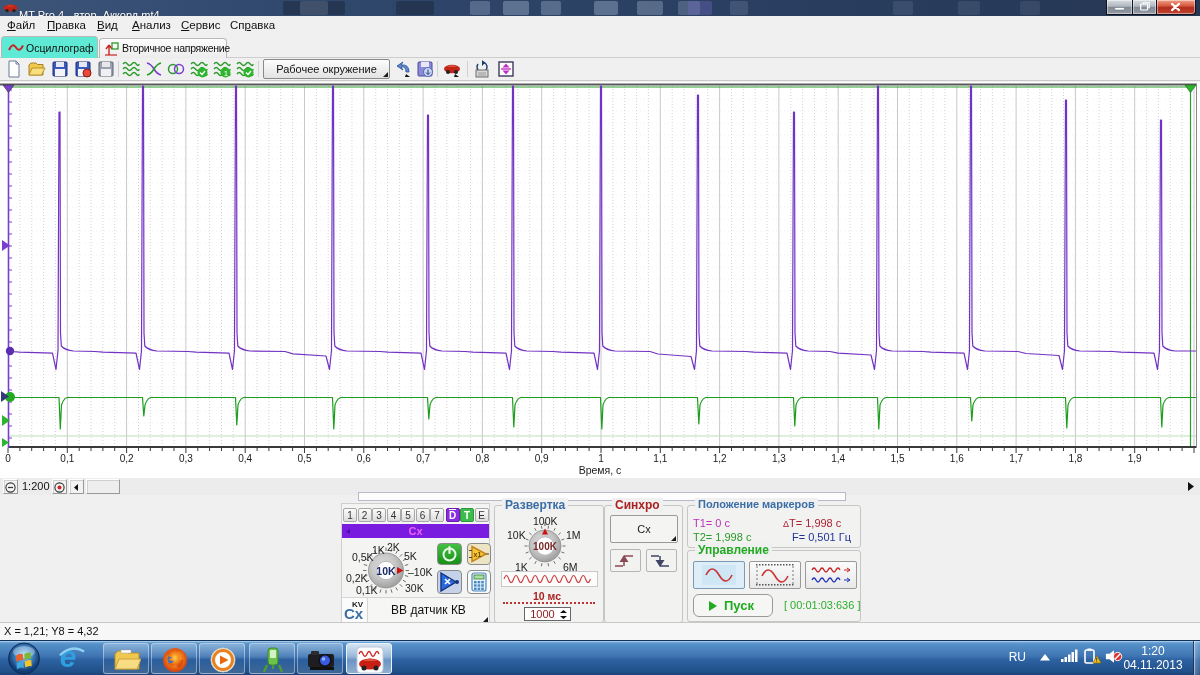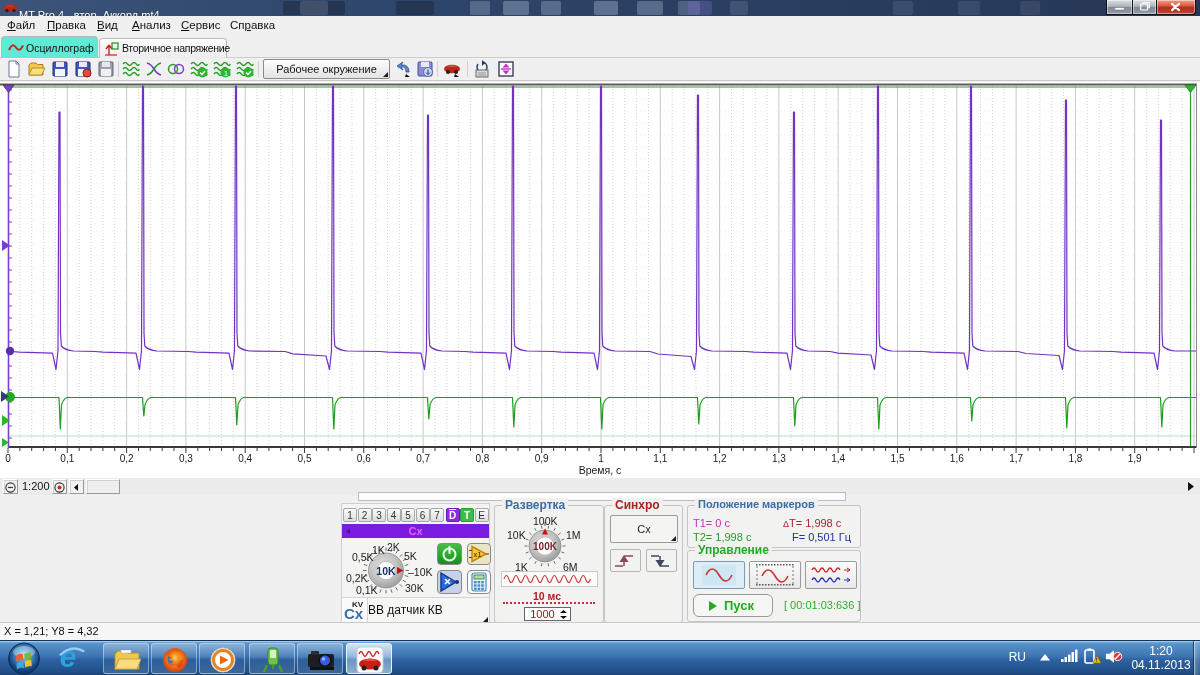--- a/index.html
+++ b/index.html
@@ -40,21 +40,21 @@
 
 .panel{position:absolute;border:1px solid #c6c6c6;border-radius:3px;background:#f2f2f1}
 .legend{position:absolute;top:-8px;left:7px;background:#f0f0f0;padding:0 3px;font-size:12px;font-weight:bold}
 
 #chpanel{left:341px;top:503px;width:149px;height:119px;background:#f4f4f3;border:1px solid #cfcfcf}
 .chb{position:absolute;top:4px;width:14px;height:14px;border:1px solid #a8a8a8;border-radius:2px;background:linear-gradient(#fcfcfc,#dcdcdc);font-size:10px;text-align:center;line-height:13px;color:#333}
 #cxbar{position:absolute;left:0;top:20px;width:147px;height:14px;background:#7a1ce0;color:#f060ff;font-weight:bold;font-size:11px;text-align:center;line-height:14px}
 .klabel{position:absolute;font-size:10.5px;color:#222;white-space:nowrap}
 .pbtn{position:absolute;border-radius:4px;border:1px solid #8a8a8a}
 #cxlogo{position:absolute;left:0;top:93px;width:25px;height:26px;background:#fbfbfb;border-top:1px solid #d5d5d5}
-#chdrop{position:absolute;left:25px;top:93px;width:122px;height:26px;background:#f6f6f5;border-top:1px solid #d5d5d5;border-left:1px solid #d5d5d5;font-size:12px;line-height:25px;color:#111}
+#chdrop{position:absolute;left:25px;top:93px;width:122px;height:26px;background:#f6f6f5;border-top:1px solid #d5d5d5;border-left:1px solid #d5d5d5;font-size:12px;text-align:center;line-height:25px;color:#111}
 
 #sweep{left:494px;top:505px;width:110px;height:118px}
 #sinebox{position:absolute;left:6px;top:65px;width:97px;height:16px;background:#fcfcfc;border:1px solid #c9c9c9}
 #msline{position:absolute;left:8px;top:96px;width:92px;border-top:2px dotted #b33;height:0}
 #spin{position:absolute;left:29px;top:101px;width:47px;height:14px;background:#fff;border:1px solid #666;font-size:11px;color:#8c1a1a;text-align:center;line-height:13px;padding-right:10px}
 
 #sync{left:604px;top:505px;width:79px;height:118px}
 #syncdrop{position:absolute;left:5px;top:9px;width:68px;height:28px;background:#f4f4f3;border:1px solid #9a9a9a;border-radius:2px;font-size:11px;color:#222;text-align:center;line-height:27px}
 .edgebtn{position:absolute;top:43px;width:31px;height:23px;border:1px solid #b5b5b5;border-radius:2px;background:#f2f2f1}
 
@@ -921,15 +921,15 @@
         <rect x="1" y="2" width="9" height="13" rx="1.5" fill="none" stroke="#fff" stroke-width="1.6"></rect>
         <rect x="3.5" y="0.5" width="4" height="2" fill="#fff"></rect>
         <path d="M9 15l4-7 4 7z" fill="#f5c518" stroke="#8a6a00" stroke-width="0.7"></path>
         <text x="11.7" y="14" font-size="6" font-weight="bold" fill="#222" font-family="Liberation Sans,sans-serif">!</text>
       </svg>
 <svg style="position:absolute;right:77px;top:8px" width="18" height="15" viewBox="0 0 20 16">
         <path d="M1 5h4l5-4v14l-5-4H1z" fill="#fff"></path>
         <circle cx="14" cy="8" r="4.6" fill="#dd3333" stroke="#fff" stroke-width="1"></circle>
         <path d="M11 11l6-6" stroke="#fff" stroke-width="1.5"></path>
       </svg>
-<div style="position:absolute;right:8px;top:3px;width:62px;text-align:center;font-size:12px;line-height:14px">1:20<br>04.11.2013</div>
+<div style="position:absolute;right:16px;top:3px;width:62px;text-align:center;font-size:12px;line-height:14px">1:20<br>04.11.2013</div>
 </div>
 <div style="position:absolute;right:0;top:0;width:7px;height:35px;background:linear-gradient(90deg,rgba(255,255,255,.3),rgba(255,255,255,.1));border-left:1px solid rgba(20,40,70,.8);box-shadow:inset 1px 0 0 rgba(255,255,255,.4)"></div>
 </div>
 </body></html>

